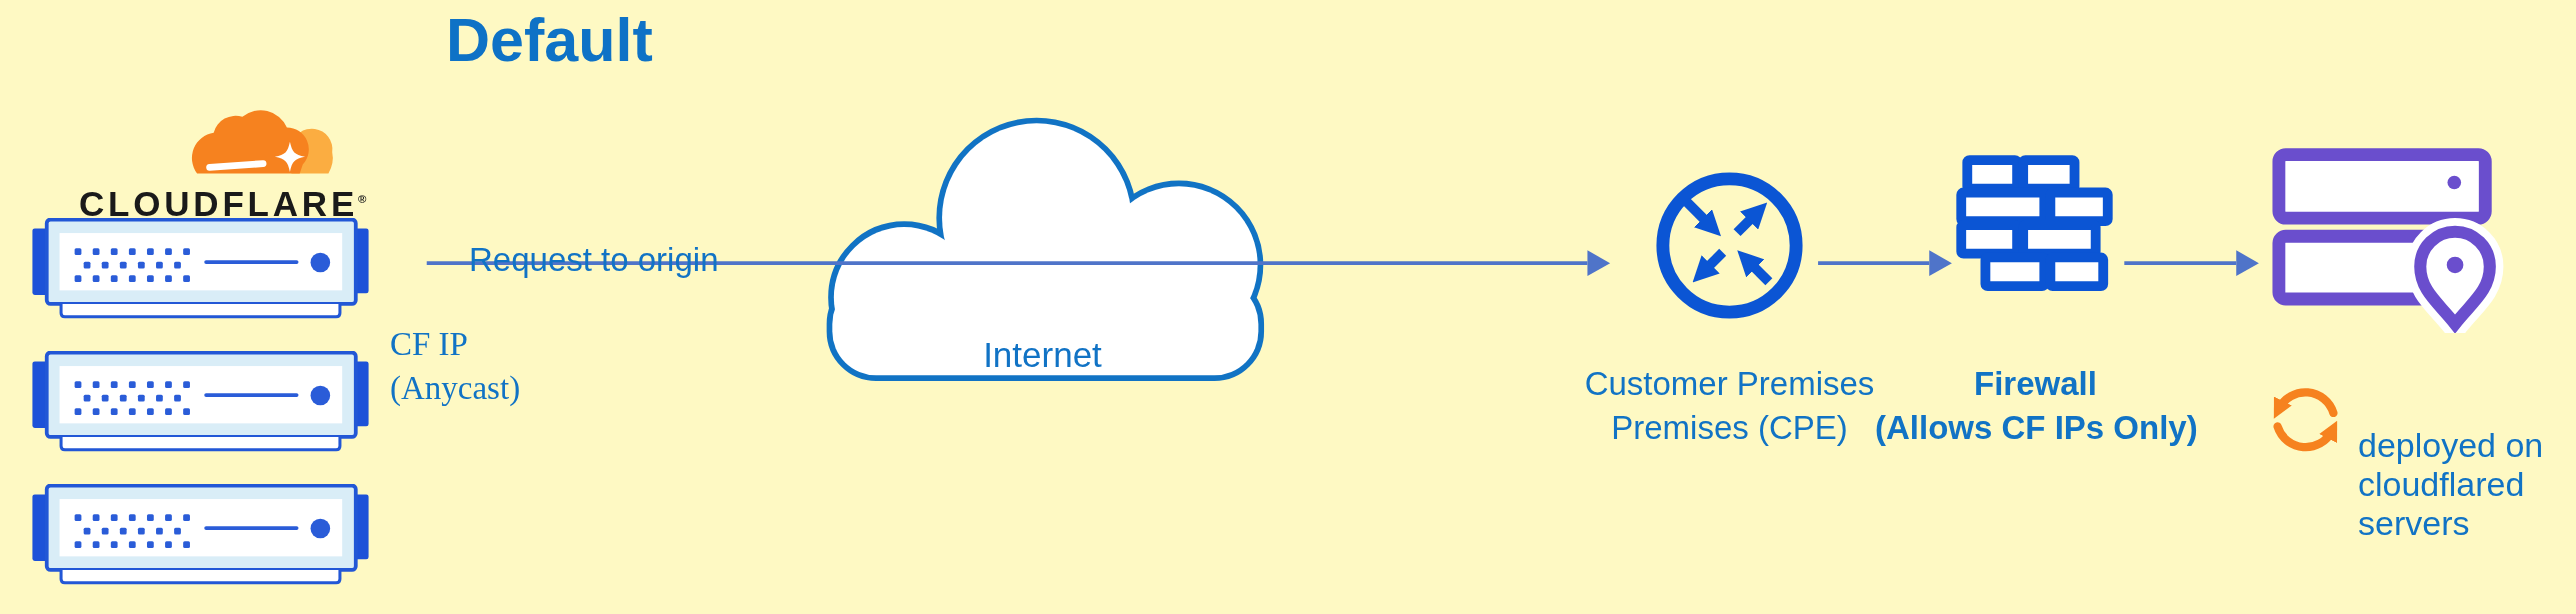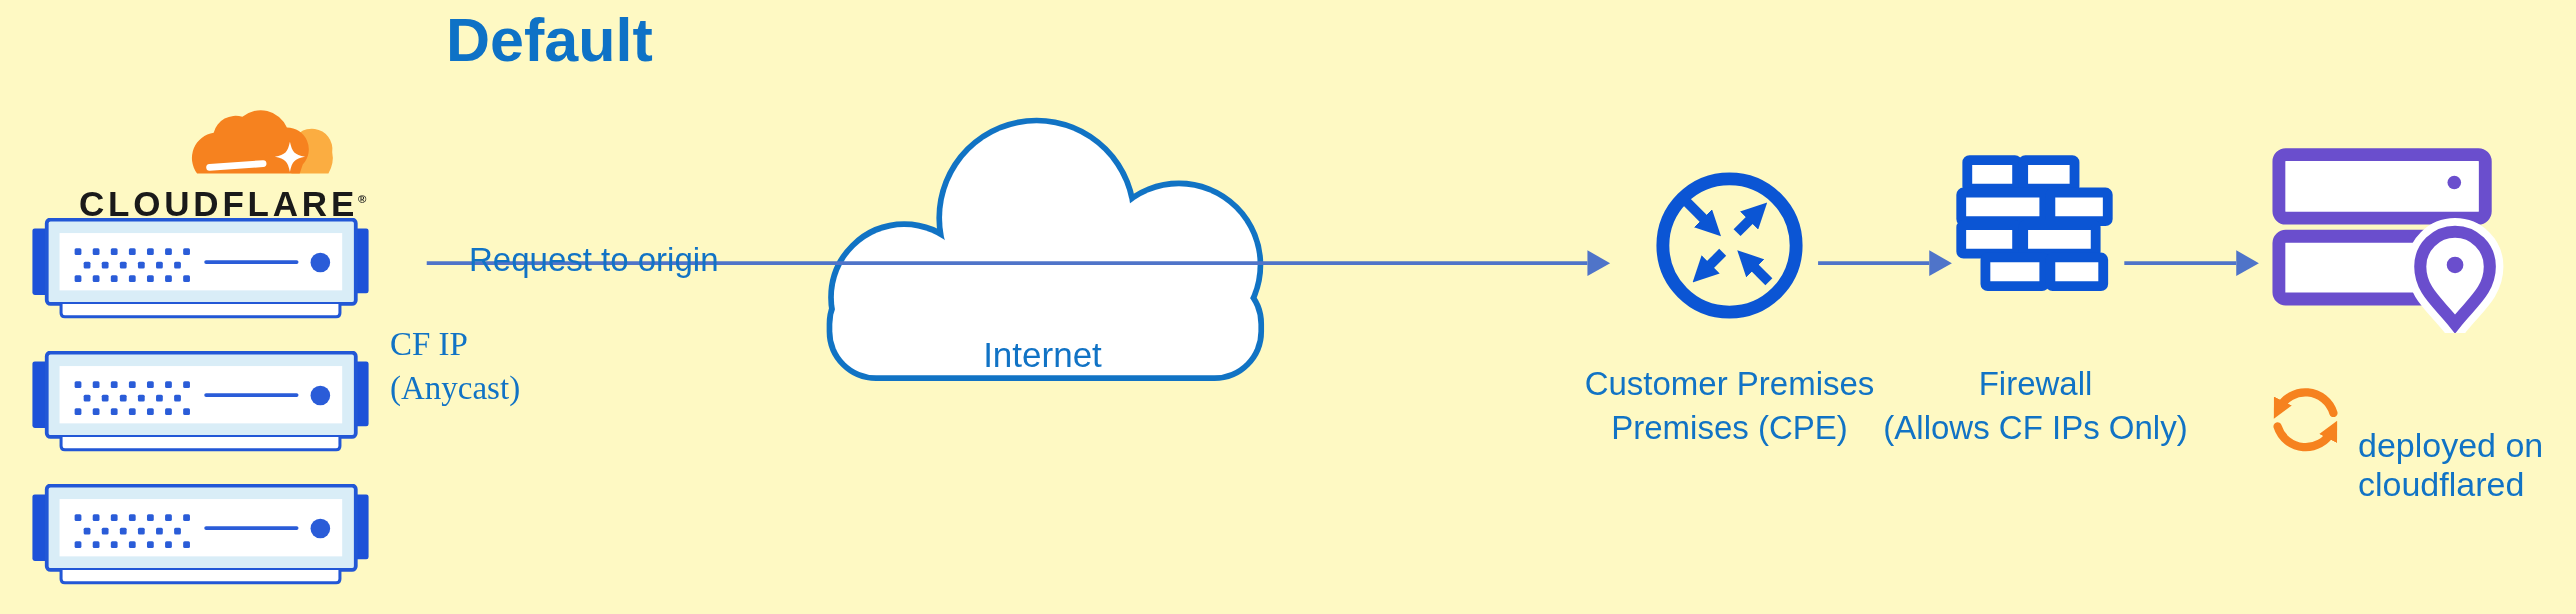--- a/index.html
+++ b/index.html
@@ -35,21 +35,21 @@
     font-weight:800;
     letter-spacing:3.8px;
     white-space:nowrap;
     margin-left:32px;
   }
   #wordmark sup{font-size:11.4px;letter-spacing:0;}
   #request-label{left:469px;top:210px;width:236px;}
   #cfip-label{left:390px;top:294px;font-family:Liberation Serif, serif;}
   #internet-label{left:965px;top:305px;width:155px;font-size:35px;}
   #cpe-label{left:1578px;top:334px;width:303px;}
-  #firewall-label{left:1875px;top:334px;width:321px;}
+  #firewall-label{left:1875px;top:334px;width:321px;font-weight:bold;}
   #origin-label{left:2246px;top:334px;width:272px;}
   #cloudflared-label{left:2358px;top:398px;font-size:34px;line-height:39px;}
 </style>
 </head>
 <body>
 
 <div id="canvas">
 
   <div class="abs" id="title">Default</div>
 
@@ -255,16 +255,17 @@
 
   <div class="abs lbl" id="firewall-label">
     <div>Firewall</div>
     <div>(Allows CF IPs Only)</div>
   </div>
 
 
   <div class="abs lbl lbl-left" id="cloudflared-label">
     <div>deployed on</div>
     <div>cloudflared</div>
+    <div>servers</div>
   </div>
 
 </div>
 
 
 </body></html>

